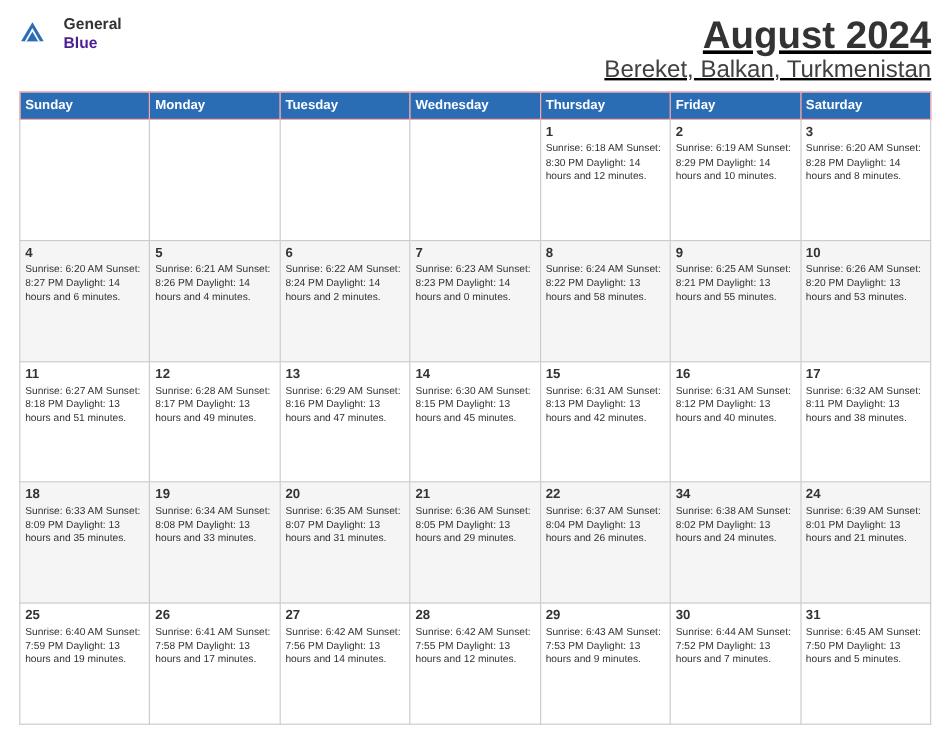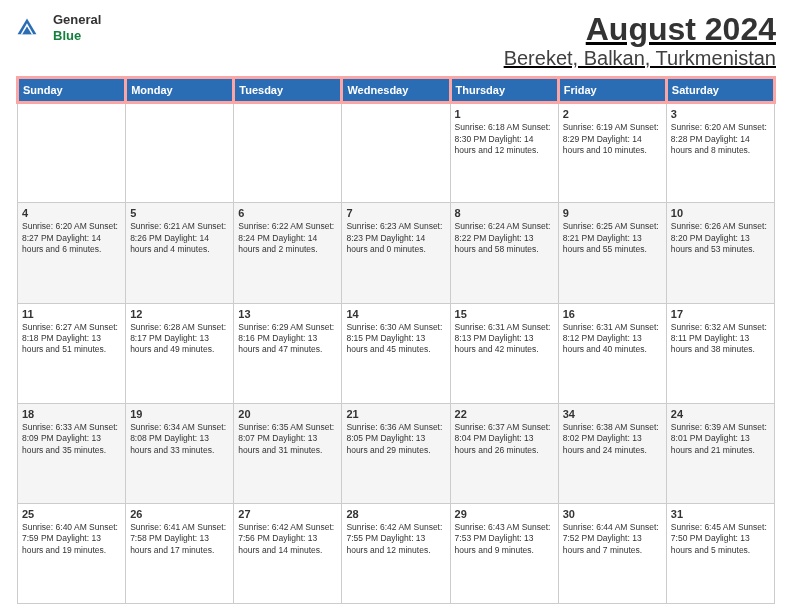--- a/index.html
+++ b/index.html
@@ -27,21 +27,21 @@
       display: flex;
       align-items: center;
       gap: 15px;
     }
     .logo-text {
       font-size: 13px;
       font-weight: bold;
       line-height: 1.2;
     }
     .logo-general { color: #333; }
-    .logo-blue { color: #15803d; }
+    .logo-blue { color: #4c1d95; }
     .logo-icon {
       width: 22px;
       height: 22px;
     }
     .title-block {
       text-align: right;
       text-decoration: underline;
     }
     .title-month {
       font-size: 32px;
@@ -60,21 +60,21 @@
       width: 100%;
       table-layout: fixed;
     }
     .calendar th {
       background: #2a6db5;
       color: #fff;
       font-size: 11px;
       font-weight: bold;
       padding: 5px 4px;
       text-align: left;
-      border: 3px solid #fca5a5;
+      border: 1px solid #fca5a5;
     }
     .calendar td {
       border: 1px solid #ccc;
       vertical-align: top;
       padding: 4px 4px 3px 4px;
       font-size: 9px;
       color: #333;
       background: #fff;
       height: 80px;
     }

